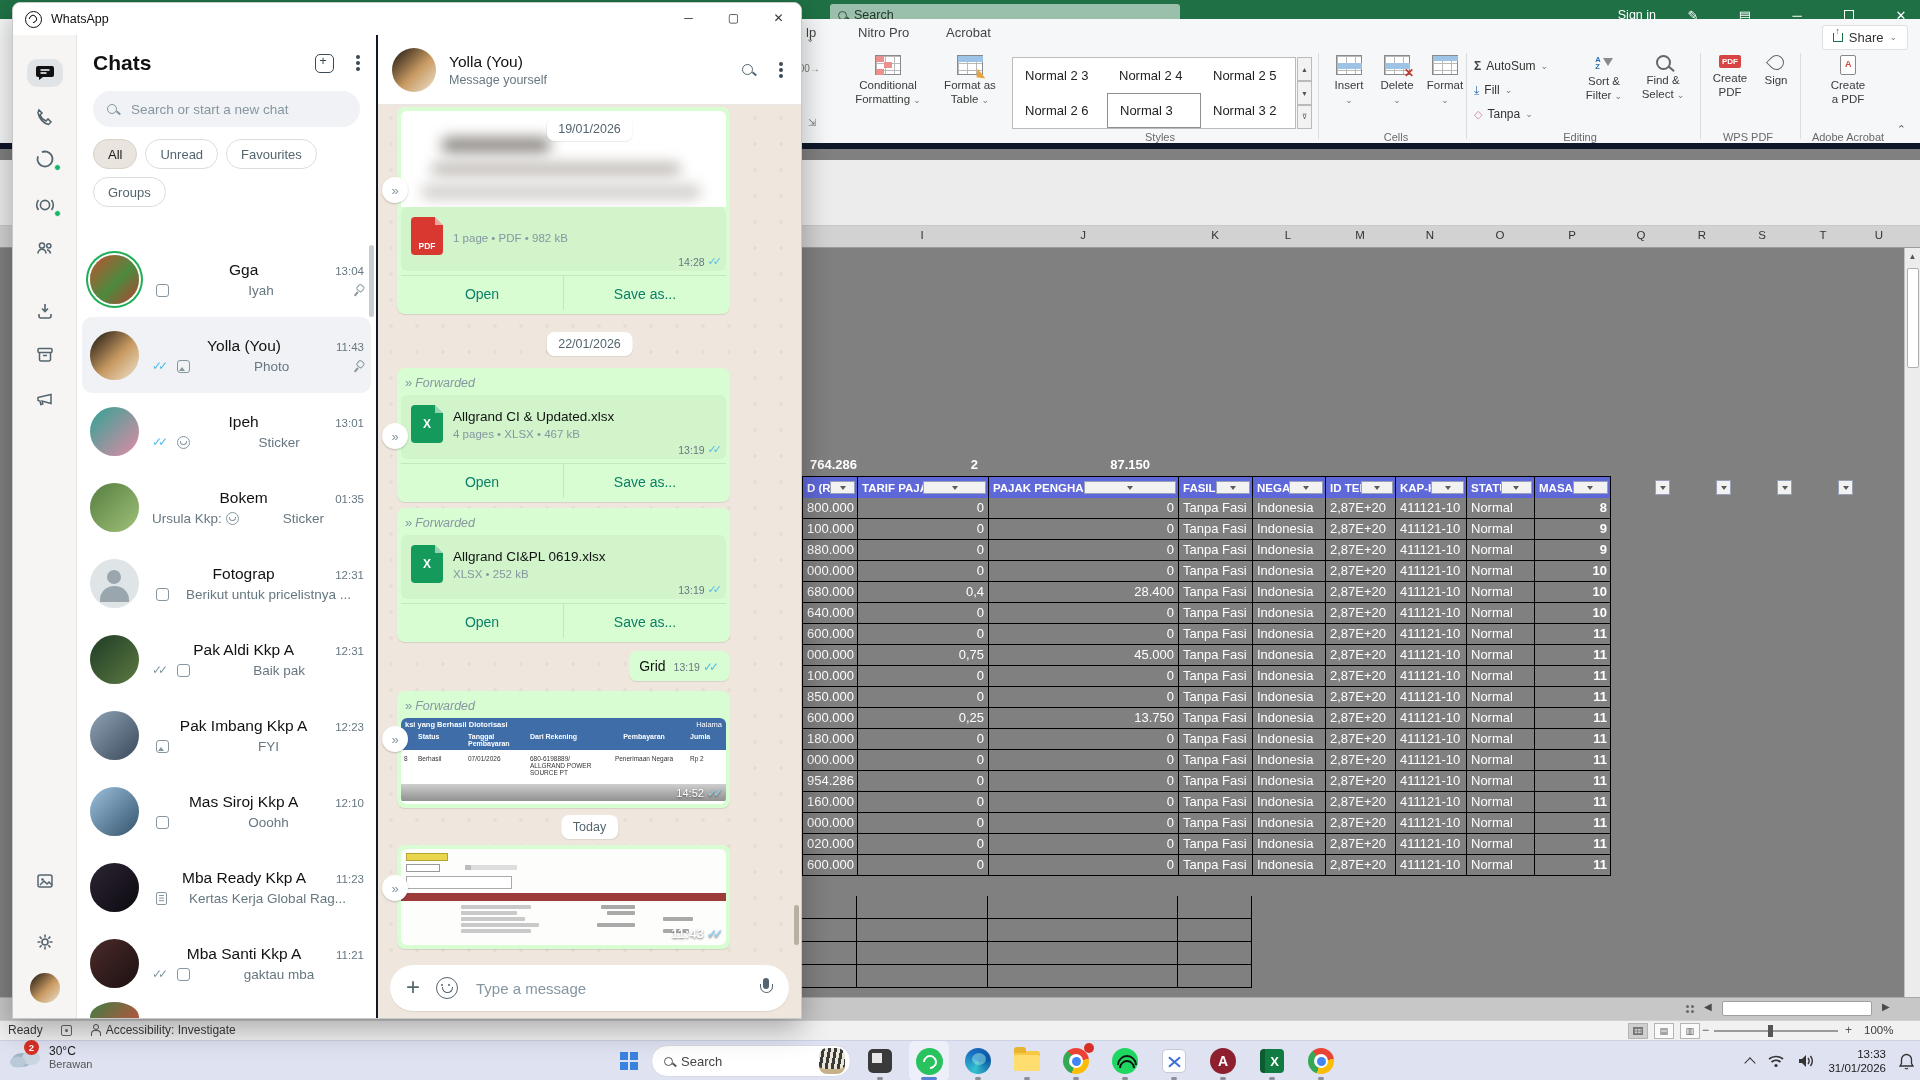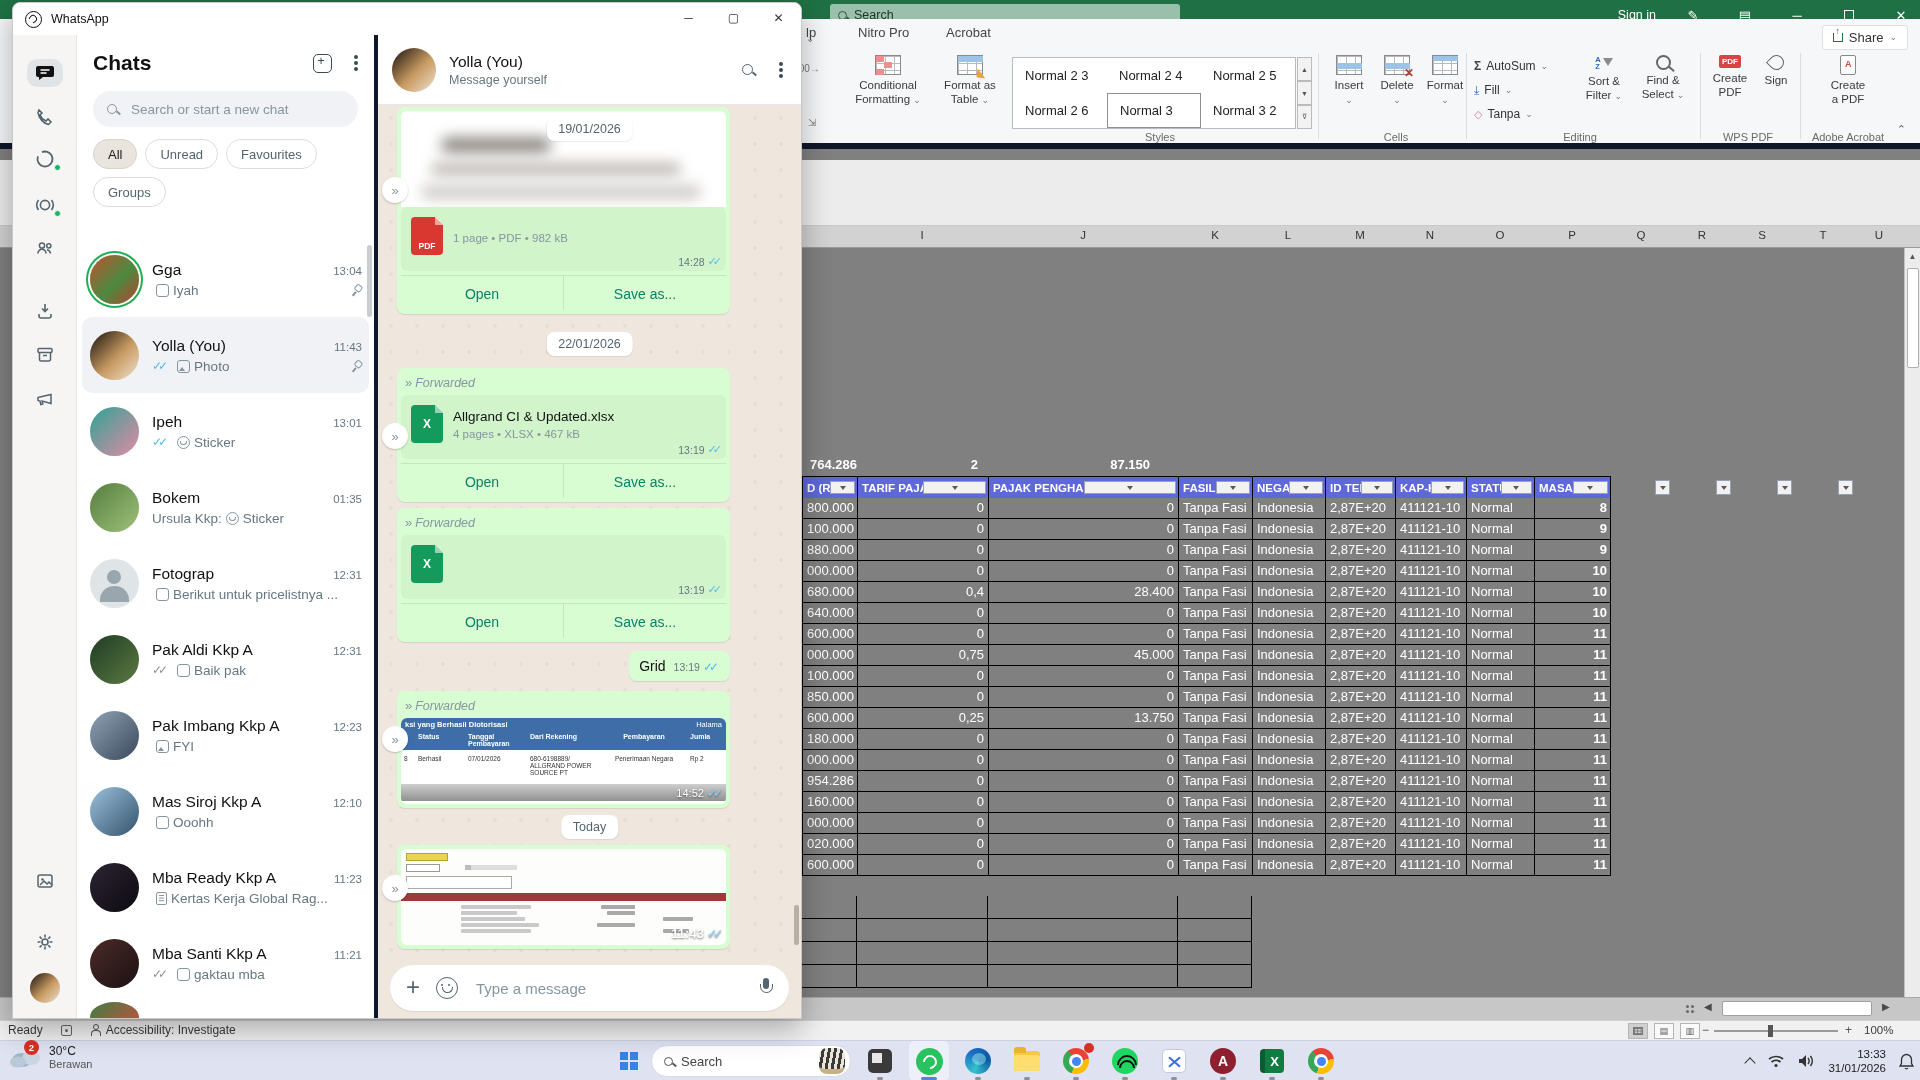--- a/index.html
+++ b/index.html
@@ -168,21 +168,21 @@
   .wa-logo::after{content:"";position:absolute;left:3px;top:3px;width:6px;height:6px;border:1.6px solid #111;border-radius:50%;border-left-color:transparent;transform:rotate(-45deg);}
   .wa-title{font-size:12.5px;color:#111;}
   .wa-controls{margin-left:auto;display:flex;height:32px;}
   .wa-controls span{width:45px;text-align:center;line-height:30px;font-size:12px;color:#333;}
   .wa-body{display:flex;height:985px;}
   .wa-rail{width:64px;background:#f7f5f3;border-right:1px solid #e5e3e1;position:relative;flex:none;}
   .rail-ic{position:absolute;left:14px;width:36px;height:28px;display:flex;align-items:center;justify-content:center;border-radius:10px;}
   .rail-ic.active{background:#e0e4e7;}
   .gdot{position:absolute;right:2px;bottom:2px;width:7px;height:7px;border-radius:50%;background:#12b76a;border:1.5px solid #f7f5f3;}
   .rail-avatar{position:absolute;left:17px;width:30px;height:30px;border-radius:50%;background:linear-gradient(135deg,#17120e,#c89a62 55%,#efe3d0);}
-  .wa-list{width:301px;background:#fff;border-right:4px solid #0f172a;position:relative;flex:none;}
+  .wa-list{width:301px;background:#fff;border-right:2px solid #0f172a;position:relative;flex:none;}
   .wl-head{display:flex;align-items:center;padding:16px 16px 0 16px;}
   .wl-title{font-size:21px;font-weight:700;color:#111;}
   .wl-actions{margin-left:auto;display:flex;gap:22px;align-items:center;}
   .newchat{width:19px;height:19px;border:1.7px solid #3b4a54;border-radius:5px;position:relative;}
   .newchat::after{content:"+";position:absolute;left:3.2px;top:-1.5px;font-size:13px;color:#3b4a54;}
   .kebab{width:4px;height:4px;border-radius:50%;background:#3b4a54;box-shadow:0 6px 0 #3b4a54,0 12px 0 #3b4a54;margin-top:-12px;}
   .wl-search{margin:16px 16px 0 16px;height:36px;background:#f0f2f5;border-radius:18px;display:flex;align-items:center;
     gap:12px;padding:0 14px;}
   .wl-search .mag{border-color:#8696a0;width:10px;height:10px;}
   .wl-search .mag::after{background:#8696a0;}
@@ -193,21 +193,21 @@
   .chip{height:30px;border:1px solid #dadcde;border-radius:16px;padding:0 14px;font-size:13px;color:#54656f;
     display:flex;align-items:center;background:#fff;}
   .chip.active{background:#e9e4dd;border-color:#d8d2c9;color:#1b1b1b;}
   .chat-items{position:absolute;left:0;top:206px;width:100%;}
   .chat-item{height:76px;display:flex;align-items:center;padding:0 12px 0 13px;gap:13px;}
   .chat-item.selected{background:#f0f2f5;border-radius:10px;margin:0 5px;padding:0 7px 0 8px;}
   .cav{width:49px;height:49px;border-radius:50%;flex:none;position:relative;}
   .cav.ring{box-shadow:0 0 0 2px #fff,0 0 0 4px #1fae54;}
   .cav.person::before{content:"";position:absolute;left:17px;top:11px;width:14px;height:14px;border-radius:50%;background:#9aa6ad;}
   .cav.person::after{content:"";position:absolute;left:10px;top:27px;width:29px;height:16px;border-radius:14px 14px 0 0;background:#9aa6ad;}
-  .cbody{flex:1;min-width:0;border-bottom:none;}
+  .cbody{flex:1;min-width:0;border-bottom:none;text-align:center;}
   .crow1{display:flex;align-items:baseline;}
   .cname{font-size:15.5px;color:#111;flex:1;overflow:hidden;white-space:nowrap;}
   .ctime{font-size:11.5px;color:#667781;}
   .crow2{display:flex;align-items:center;gap:4px;margin-top:4px;color:#667781;font-size:13.5px;}
   .ctext{overflow:hidden;white-space:nowrap;flex:1;}
   .cpre{white-space:nowrap;}
   .ticks{letter-spacing:-4px;margin-right:5px;font-size:12px;}
   .ticks.blue{color:#53bdeb;}
   .ticks.gray{color:#8696a0;}
   .hide{display:none;}
@@ -1193,20 +1193,24 @@
           </div>
         </div>
 
         <div class="bubble" style="top:403px">
           <div class="fwd">
               <span class="fa">»</span>
               <span>Forwarded</span>
             </div>
           <div class="docrow">
             <span class="fi xls">X</span>
+            <span class="docmeta">
+              <div class="docname">Allgrand CI&amp;PL 0619.xlsx</div>
+              <div class="docsub">XLSX • 252 kB</div>
+            </span>
             <span class="msgtime">
                 <span>13:19</span>
                 <span class="ticks blue">✓✓</span>
               </span>
           </div>
           <div class="bub-actions">
             <span>Open</span>
             <span>Save as...</span>
           </div>
         </div>

